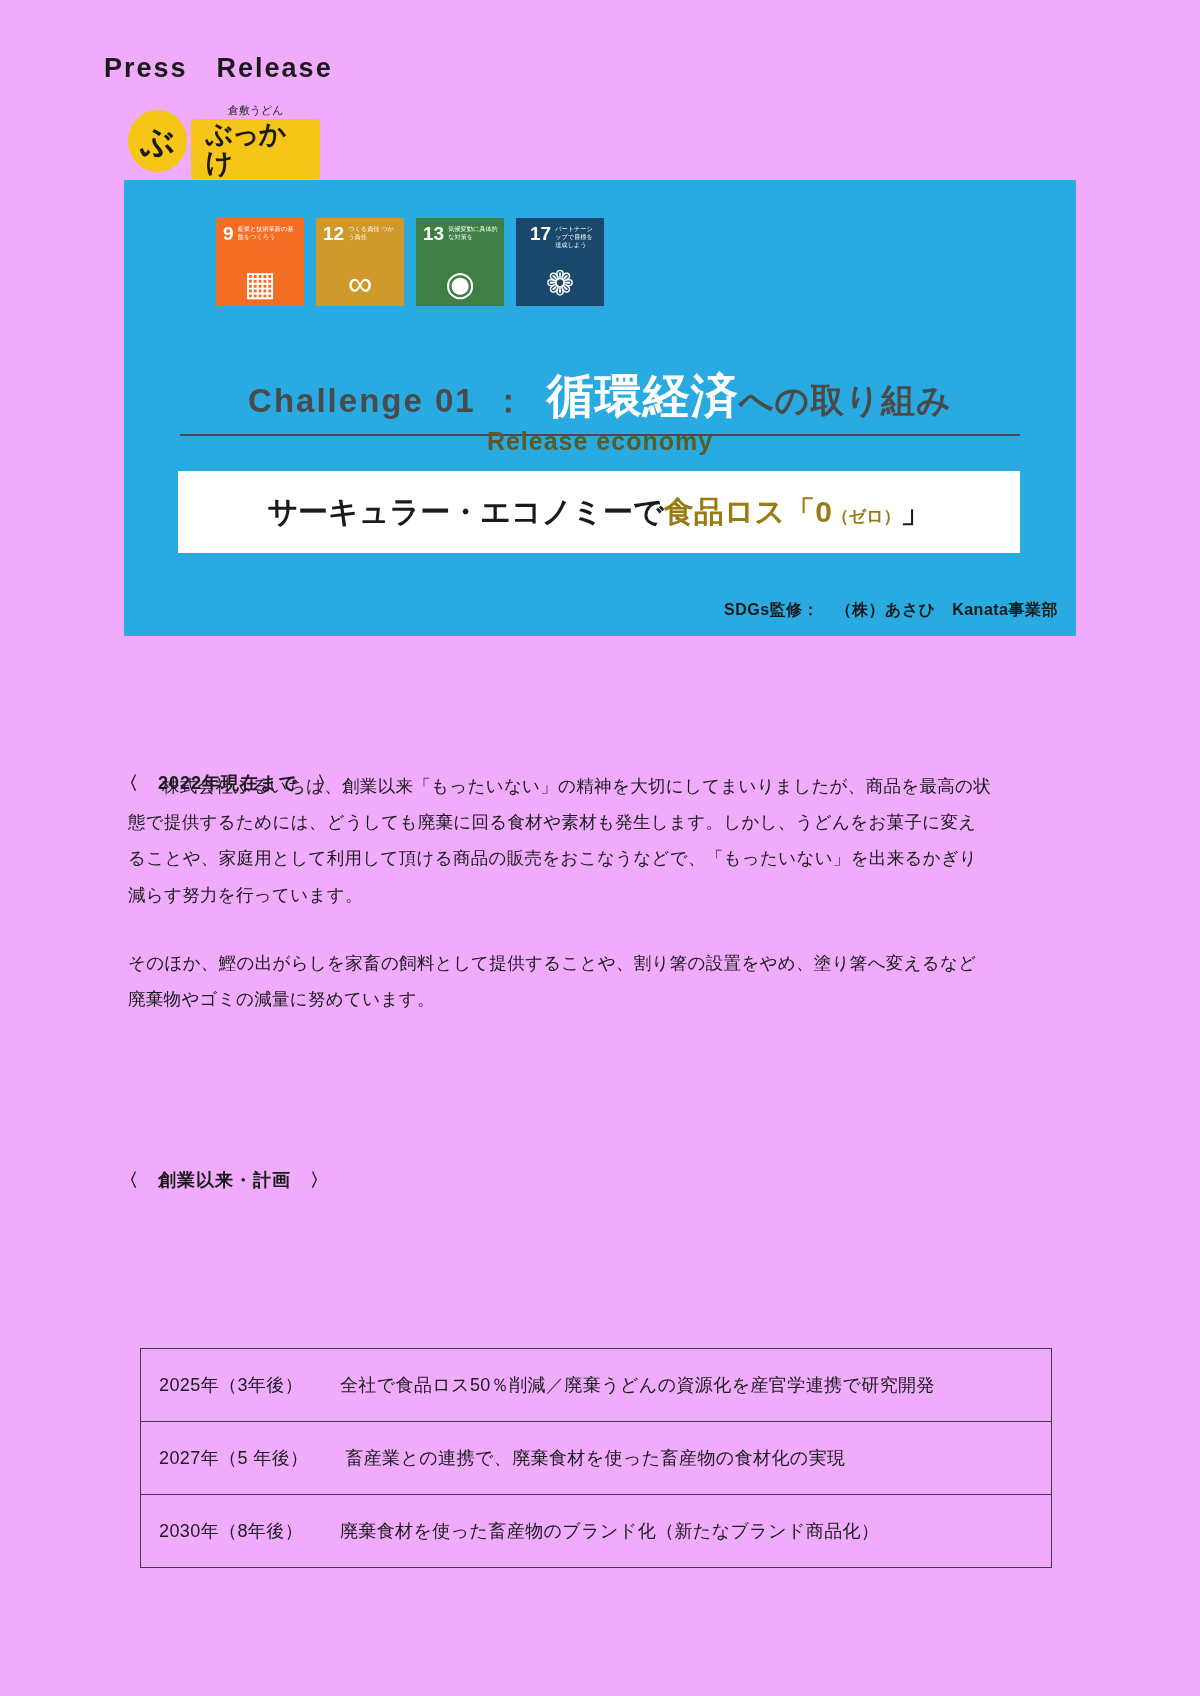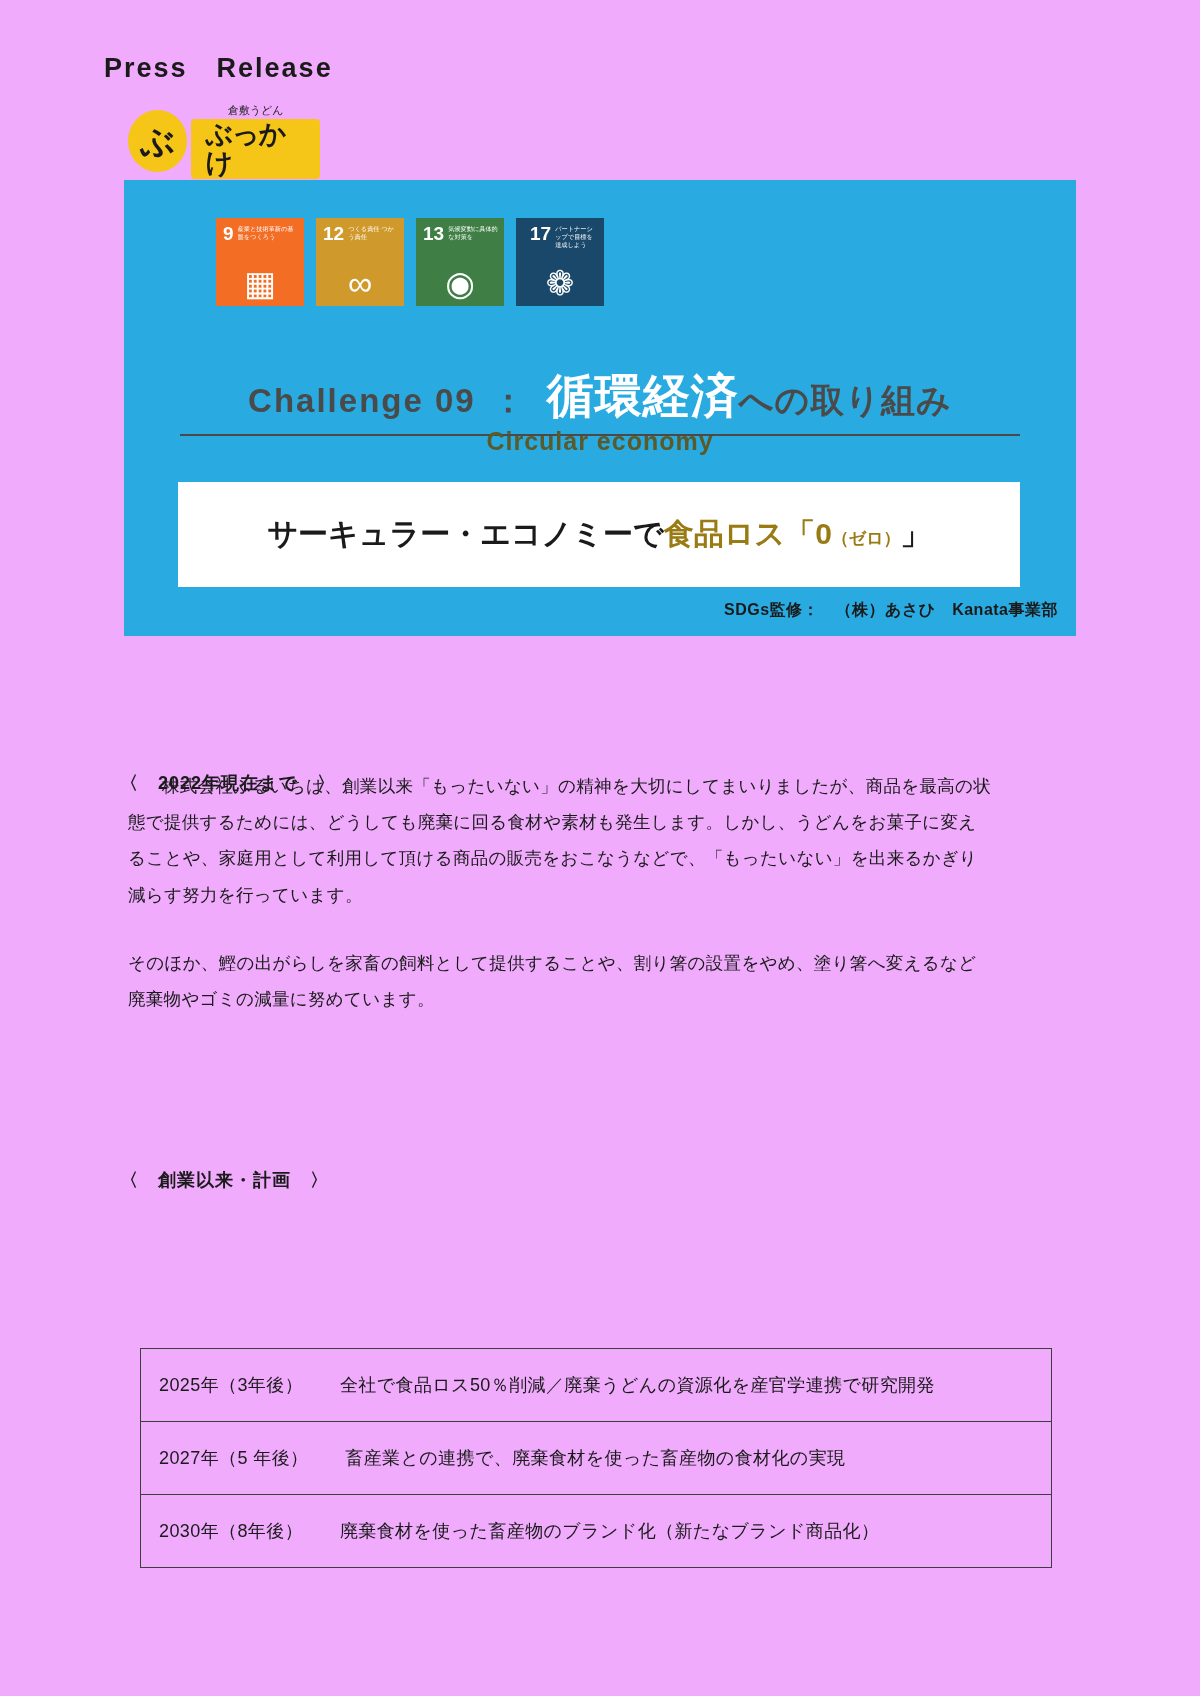--- a/index.html
+++ b/index.html
@@ -182,23 +182,23 @@
     font-size: 25px;
     font-weight: bold;
     color: #5a5a2a;
     letter-spacing: 1px;
   }
 
   
   .white-box {
     position: absolute;
     left: 54px;
-    top: 302px;
+    top: 291px;
     width: 842px;
-    height: 105px;
+    height: 82px;
     background: #ffffff;
     display: flex;
     align-items: center;
     justify-content: center;
   }
   .wb-text {
     font-size: 30px;
     font-weight: bold;
     color: #1a1a1a;
     letter-spacing: 0px;
@@ -294,27 +294,27 @@
         <div class="glyph">◉</div>
       </div>
       <div class="sdg sdg-17">
         <div class="num">17</div>
         <div class="ttl">パートナーシップで目標を達成しよう</div>
         <div class="glyph">❁</div>
       </div>
     </div>
 
     <div class="challenge-line">
-      <span class="ch-label">Challenge 09</span>
+      <span class="ch-label">Challenge 01</span>
       <span class="ch-colon">：</span>
       <span class="ch-big">循環経済</span>
       <span class="ch-rest">への取り組み</span>
     </div>
 
-    <div class="circular-en">Circular economy</div>
+    <div class="circular-en">Release economy</div>
 
     <div class="white-box">
       <div class="wb-text">
         <span>サーキュラー・エコノミーで</span><span class="wb-accent">食品ロス「0</span><span class="wb-accent wb-small">（ゼロ）</span><span>」</span>
       </div>
     </div>
 
     <div class="sdgs-credit">SDGs監修：　（株）あさひ　Kanata事業部</div>
   </div>
 

